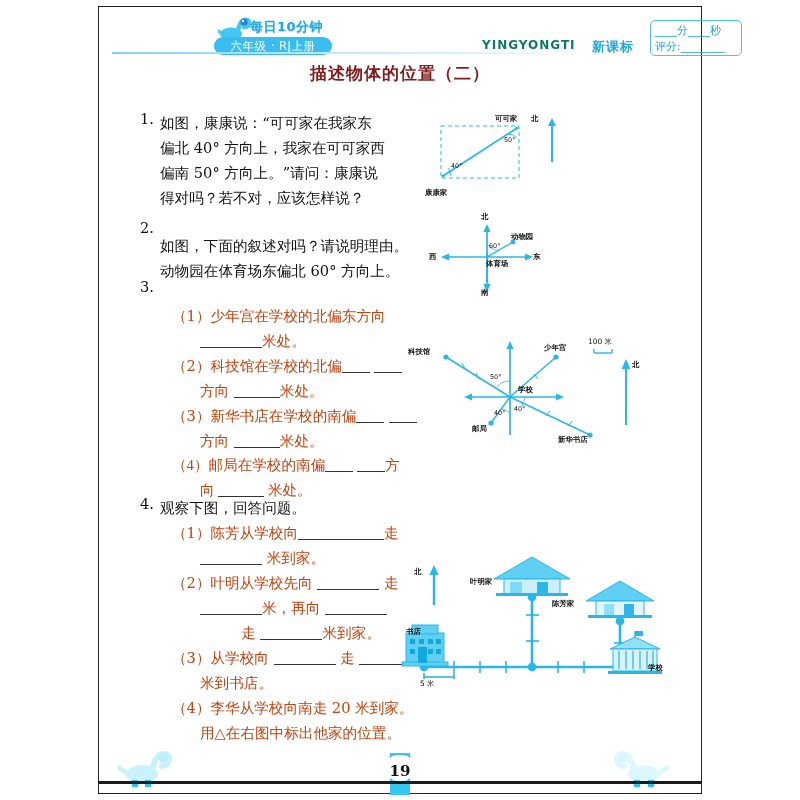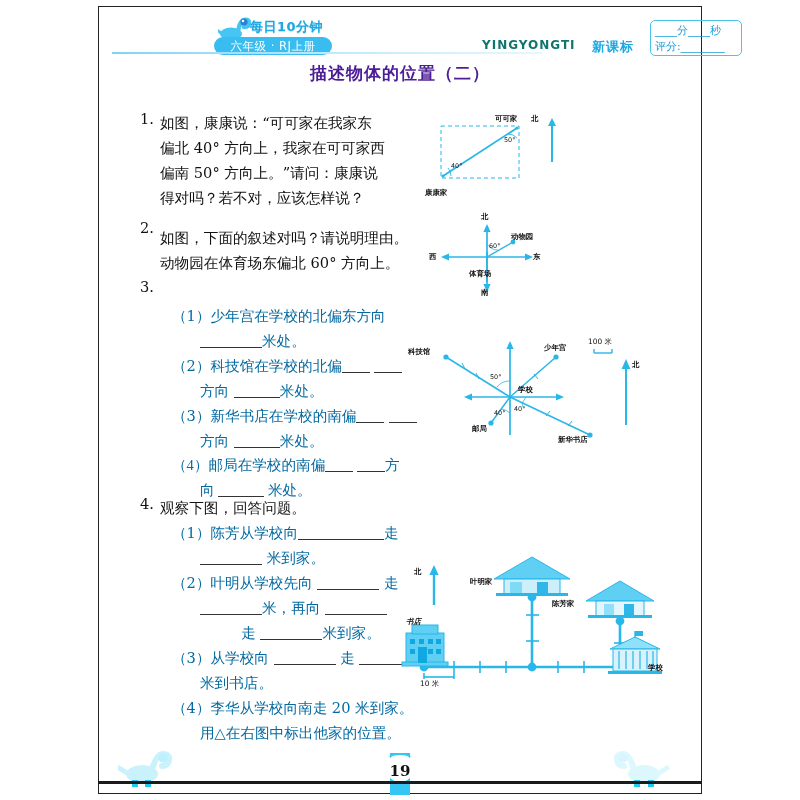--- a/index.html
+++ b/index.html
@@ -20,27 +20,27 @@
     letter-spacing:2px;line-height:40px;text-shadow:1px 1px 0 #bfe9fb;}
   .pinyin{position:absolute;left:382px;top:30px;font-size:12px;font-weight:bold;color:#0f766e;letter-spacing:1px;}
   .newstd{position:absolute;left:492px;top:30px;font-size:13px;font-weight:bold;color:#1ea7e1;letter-spacing:1px;}
   .scorebox{position:absolute;left:550px;top:12px;width:92px;height:36px;border:1.4px solid #4cc3ef;
     border-radius:5px;box-sizing:border-box;}
   .sb-l1{position:absolute;left:4px;top:2px;font-size:11px;color:#1a9fdb;white-space:nowrap;}
   .sb-l2{position:absolute;left:4px;top:18px;font-size:11px;color:#1a9fdb;white-space:nowrap;}
 
   
   .ptitle{position:absolute;left:0;top:62px;width:800px;text-align:center;font-size:17px;
-    font-weight:bold;color:#4c1d95;letter-spacing:1px;font-family:"DejaVu Serif","Liberation Serif",serif;}
+    font-weight:bold;color:#7f1d1d;letter-spacing:1px;font-family:"DejaVu Serif","Liberation Serif",serif;}
 
   
   .q{position:absolute;font-size:14.6px;color:#111;line-height:25px;
      font-family:"DejaVu Serif","Liberation Serif",serif;}
   .qnum{position:absolute;font-size:14.6px;color:#111;font-family:"DejaVu Serif","Liberation Serif",serif;}
-  .sub{position:absolute;font-size:14.6px;color:#0369a1;line-height:25px;
+  .sub{position:absolute;font-size:14.6px;color:#c2410c;line-height:25px;
      font-family:"DejaVu Serif","Liberation Serif",serif;}
   .bl{display:inline-block;border-bottom:1px solid #333;vertical-align:-2px;}
   .bl-s{width:28px;} .bl-m{width:46px;} .bl-l{width:62px;} .bl-xl{width:86px;}
 
   
   .fig{position:absolute;}
   .flab{position:absolute;font-size:7.4px;color:#111;font-weight:bold;white-space:nowrap;
     font-family:"DejaVu Sans","Liberation Sans",sans-serif;}
   .fang{position:absolute;font-size:6.4px;color:#111;white-space:nowrap;}
 
@@ -101,21 +101,21 @@
       <polygon points="127,6 123,14 131,14" fill="#29b6e8"></polygon>
     </svg>
     <div class="flab" style="left:70px;top:2px;">可可家</div>
     <div class="flab" style="left:106px;top:2px;">北</div>
     <div class="flab" style="left:0px;top:76px;">康康家</div>
     <div class="fang" style="left:79px;top:24px;">50°</div>
     <div class="fang" style="left:26px;top:50px;">40°</div>
   </div>
 
   <div class="qnum" style="left:140px;top:219px;">2.</div>
-  <div class="q" style="left:160px;top:225px;width:270px;">
+  <div class="q" style="left:160px;top:233px;width:270px;">
     <div>如图，下面的叙述对吗？请说明理由。</div>
     <div>动物园在体育场东偏北 60° 方向上。</div>
   </div>
 
   <div class="fig" style="left:425px;top:212px;width:125px;height:86px;">
     <svg width="125" height="86" viewBox="0 0 125 86">
       <line x1="62" y1="70" x2="62" y2="18" stroke="#29b6e8" stroke-width="1.7"></line>
       <polygon points="62,12 58.4,20 65.6,20" fill="#29b6e8"></polygon>
       <line x1="62" y1="40" x2="62" y2="74" stroke="#29b6e8" stroke-width="1.7"></line>
       <polygon points="62,80 58.4,72 65.6,72" fill="#29b6e8"></polygon>
@@ -124,21 +124,21 @@
       <polygon points="108,45 100,41.4 100,48.6" fill="#29b6e8"></polygon>
       <line x1="62" y1="45" x2="88" y2="30" stroke="#29b6e8" stroke-width="1.4"></line>
       <circle cx="88" cy="30" r="2.4" fill="#29b6e8"></circle>
       <path d="M62 32 A 13 13 0 0 0 73 38" fill="none" stroke="#29b6e8" stroke-width="0.8"></path>
     </svg>
     <div class="flab" style="left:56px;top:0px;">北</div>
     <div class="flab" style="left:56px;top:76px;">南</div>
     <div class="flab" style="left:108px;top:40px;">东</div>
     <div class="flab" style="left:4px;top:40px;">西</div>
     <div class="flab" style="left:86px;top:20px;">动物园</div>
-    <div class="flab" style="left:44px;top:47px;margin-top:10px;">体育场</div>
+    <div class="flab" style="left:61px;top:47px;">体育场</div>
     <div class="fang" style="left:64px;top:30px;">60°</div>
   </div>
 
   <div class="qnum" style="left:140px;top:278px;">3.</div>
 
   <div class="sub" style="left:172px;top:303px;width:250px;">
     <div><span>（1）</span><span>少年宫在学校的北偏东方向</span></div>
     <div style="padding-left:28px;"><span class="bl bl-l"></span><span>米处。</span></div>
   </div>
 
@@ -314,25 +314,25 @@
             <line x1="234" y1="106" x2="234" y2="124"></line>
           <line x1="241" y1="106" x2="241" y2="124"></line>
             <line x1="248" y1="106" x2="248" y2="124"></line>
           <line x1="255" y1="106" x2="255" y2="124"></line>
             <line x1="261" y1="106" x2="261" y2="124"></line>
         </g>
         <rect x="216" y="126" width="54" height="3" fill="#29b6e8"></rect>
       </g>
     </svg>
     <div class="flab" style="left:22px;top:22px;">北</div>
-    <div class="flab" style="left:14px;top:72px;font-style:italic;">书店</div>
+    <div class="flab" style="left:14px;top:82px;">书店</div>
     <div class="flab" style="left:78px;top:32px;">叶明家</div>
     <div class="flab" style="left:160px;top:54px;">陈芳家</div>
     <div class="flab" style="left:256px;top:118px;">学校</div>
-    <div class="flab" style="left:28px;top:134px;font-weight:normal;">10 米</div>
+    <div class="flab" style="left:28px;top:134px;font-weight:normal;">5 米</div>
   </div>
 
   <svg class="dino" style="left:118px;top:748px;" width="58" height="42" viewBox="0 0 58 42">
     <ellipse cx="24" cy="26" rx="16" ry="9" fill="#c9f2fd"></ellipse>
     <path d="M34 22 Q38 6 45 6 Q52 6 51 12 Q50 18 44 18" fill="none" stroke="#c9f2fd" stroke-width="6" stroke-linecap="round"></path>
     <circle cx="45" cy="10" r="4.6" fill="#bdeffc"></circle>
     <rect x="14" y="32" width="6" height="7" fill="#25c8f0"></rect>
     <rect x="27" y="32" width="6" height="7" fill="#25c8f0"></rect>
     <path d="M9 25 L1 20" stroke="#c9f2fd" stroke-width="5" stroke-linecap="round"></path>
   </svg>

